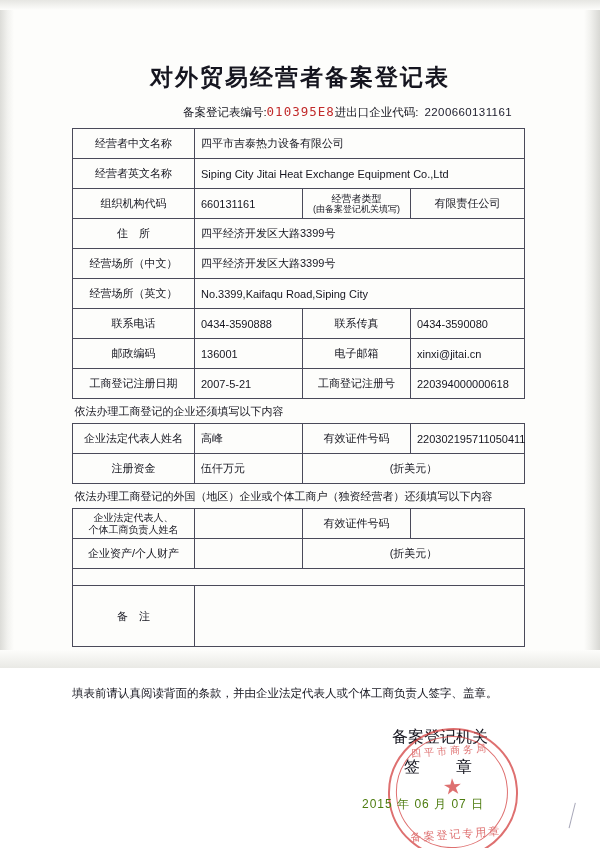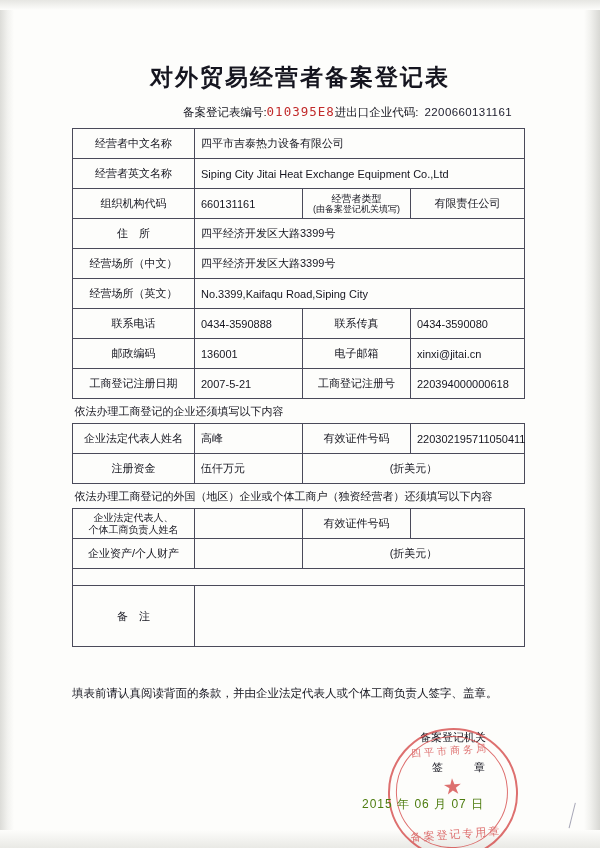--- a/index.html
+++ b/index.html
@@ -10,21 +10,21 @@
     width: 600px;
     height: 848px;
     background: #ffffff;
     font-family: "Liberation Sans", sans-serif;
     color: #1b1b2b;
     overflow: hidden;
   }
   .page {
     position: relative;
     width: 600px;
-    height: 848px;
+    height: 668px;
     background: #fdfdfb;
     box-sizing: border-box;
     border-radius: 29px;
   }
   
   .scan-edge-left {
     position: absolute;
     left: 0; top: 0; bottom: 0;
     width: 14px;
     background: linear-gradient(90deg, #dcdcd8 0%, #f2f2ef 55%, #fdfdfb 100%);
@@ -164,25 +164,24 @@
     width: 460px;
     font-size: 11.5px;
     color: #15151f;
   }
 
   .sign-block {
     position: absolute;
     left: 392px;
     top: 722px;
     width: 140px;
-    font-size: 11px;
+    font-size: 16px;
     text-align: left;
     line-height: 30px;
     color: #15151f;
-    margin-left: 28px;
   }
   .sign-block .l2 { letter-spacing: 10px; padding-left: 12px; }
 
   .date-line {
     position: absolute;
     left: 362px;
     top: 796px;
     font-size: 12px;
     color: #4d7c0f;
     letter-spacing: 1px;

